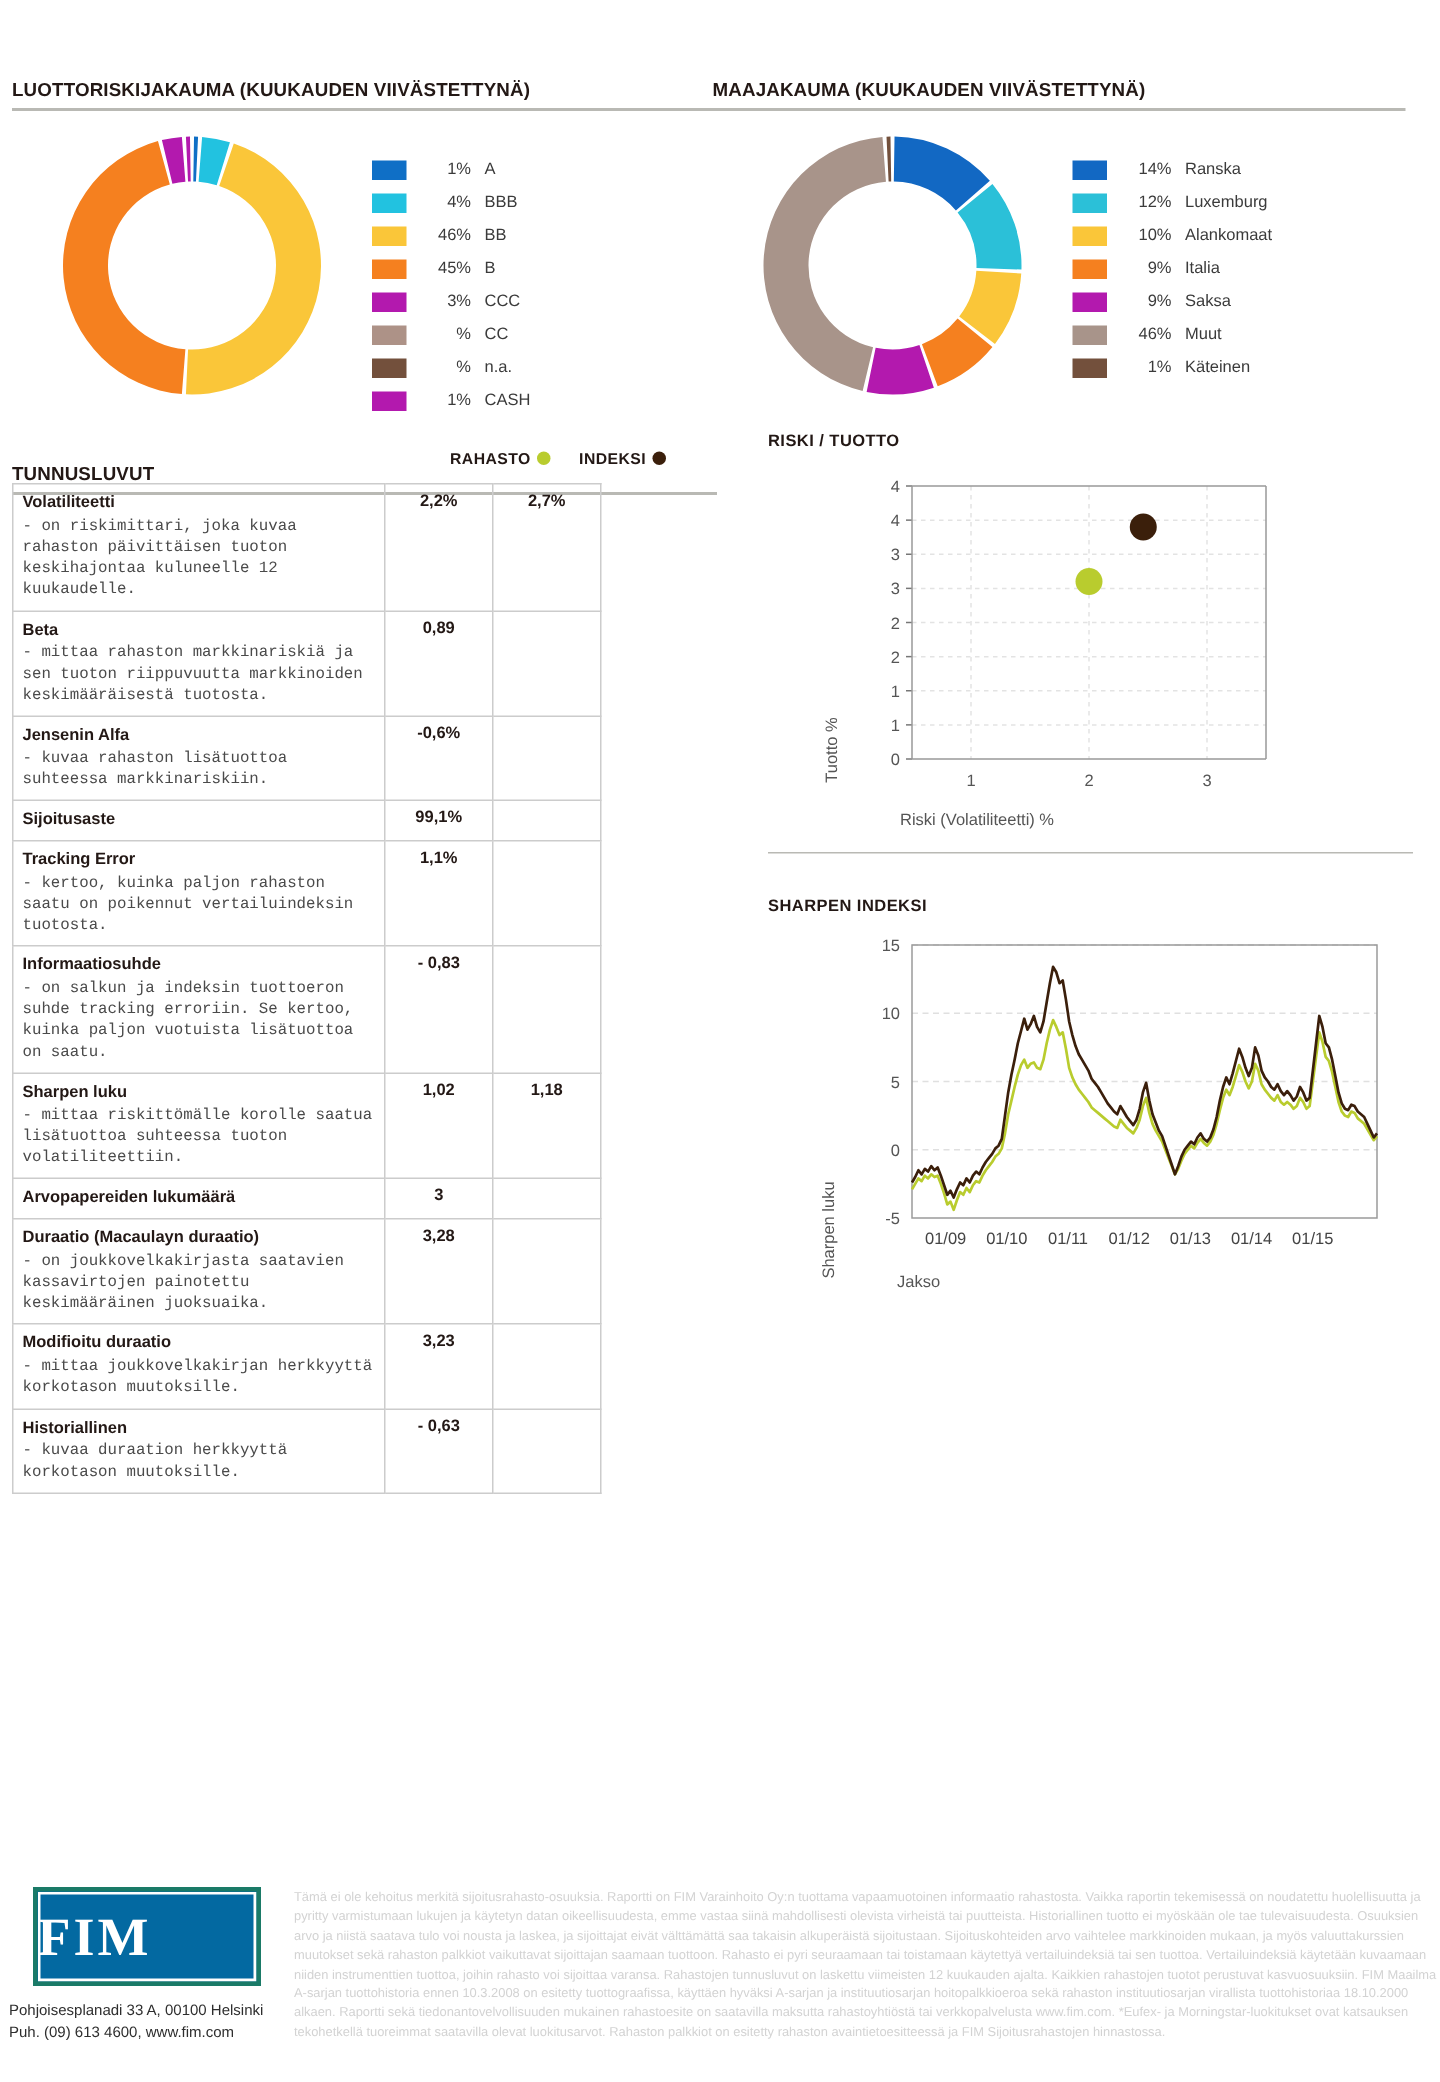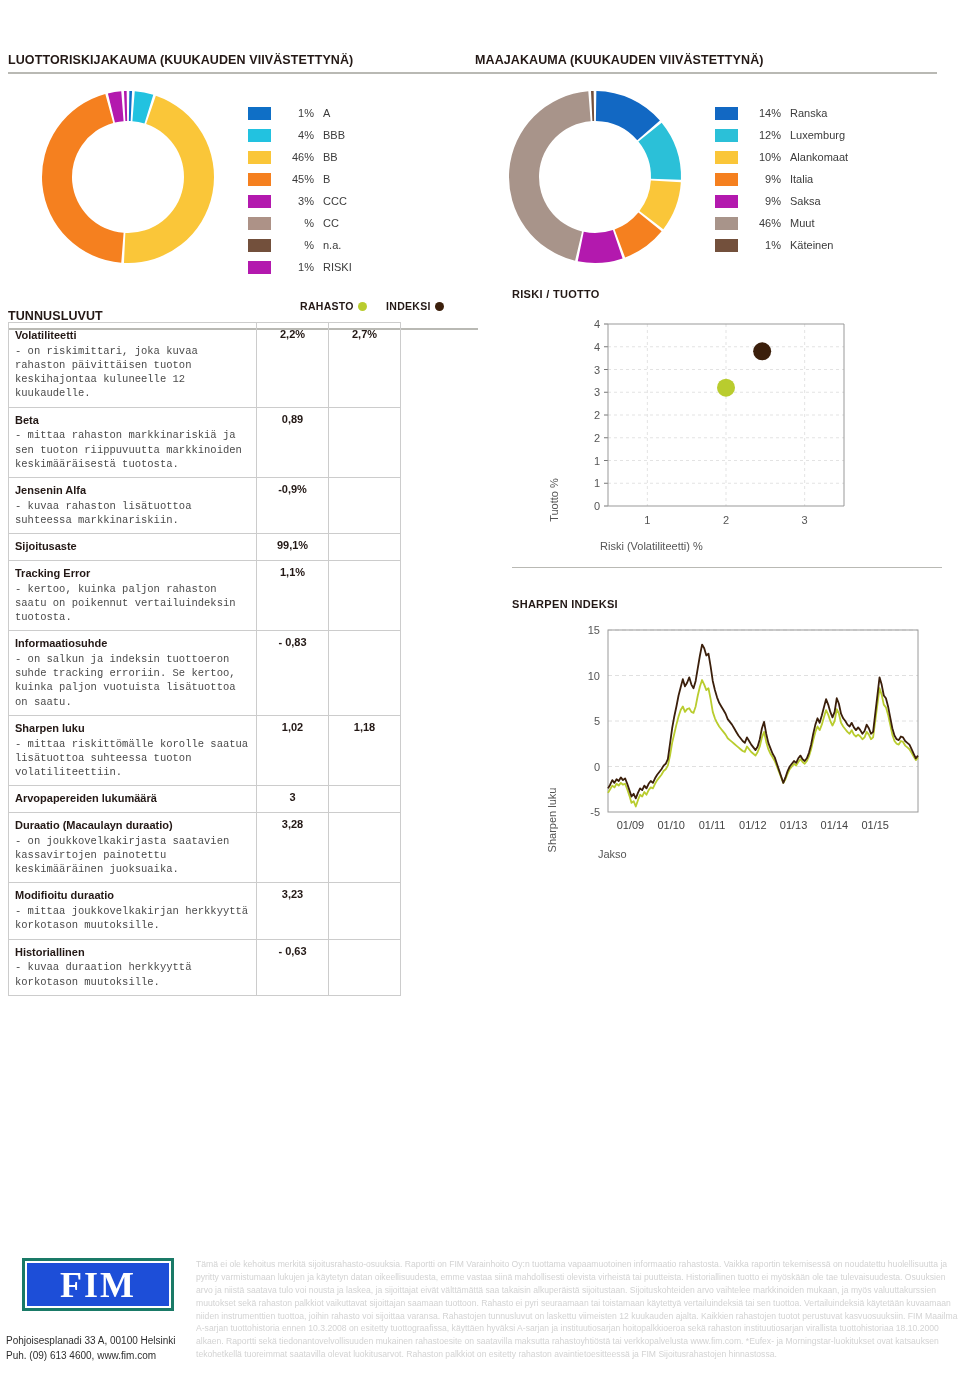--- a/index.html
+++ b/index.html
@@ -49,22 +49,22 @@
 
   
   #riski-panel { left:512px; top:288px; width:440px; }
   #sharpe-panel { left:512px; top:598px; width:440px; }
   .chart-title { font-weight:bold; font-size:11px; color:#231815; letter-spacing:.3px; }
   .chart-underline { border-bottom:1.5px solid #b9b9b4; margin-top:4px; }
 
   
   #footer { position:absolute; left:0; top:1236px; width:960px; height:152px; }
   .fim-logo {
-    width:152px; height:53px; background:#1d4ed8;
-    display:flex; align-items:center; justify-content:center;
+    width:152px; height:66px; background:#0369a1;
+    display:flex; align-items:center; justify-content:flex-start;
     border:3px solid #1a7a67; box-shadow:inset 0 0 0 2px #ffffff;
   }
   .fim-logo span { color:#ffffff; font-family:"Liberation Serif", serif;
                    font-size:36px; font-weight:bold; letter-spacing:2px; }
   .addr { font-size:10px; color:#2e2e2e; line-height:1.45; margin-top:8px; }
   .disclaimer { font-size:8.6px; color:#d3d3d3; line-height:1.5; width:762px; }
 </style>
 </head>
 <body>
 
@@ -115,21 +115,21 @@
           <span class="legend-label">CC</span>
         </div>
         <div class="legend-item">
           <span class="swatch" style="background: rgb(115, 80, 60);"></span>
           <span class="legend-pct">%</span>
           <span class="legend-label">n.a.</span>
         </div>
         <div class="legend-item">
           <span class="swatch" style="background: rgb(179, 25, 174);"></span>
           <span class="legend-pct">1%</span>
-          <span class="legend-label">RISKI</span>
+          <span class="legend-label">CASH</span>
         </div>
       </div>
   </div>
 </div>
 
 <div class="panel" id="country-panel" style="left:475px; top:6px; width:462px;">
   <div class="sec-title sec-rule">MAAJAKAUMA (KUUKAUDEN VIIVÄSTETTYNÄ)</div>
   <div class="donut-row">
     <div class="donut-wrap">
       <svg width="215" height="200" viewBox="0 0 215 200">
@@ -210,21 +210,21 @@
             <div class="kpi-text">- mittaa rahaston markkinariskiä ja sen tuoton riippuvuutta markkinoiden keskimääräisestä tuotosta.</div>
           </td>
           <td class="kpi-v1">0,89</td>
           <td class="kpi-v2"></td>
         </tr>
         <tr>
           <td class="kpi-desc">
             <div class="kpi-name">Jensenin Alfa</div>
             <div class="kpi-text">- kuvaa rahaston lisätuottoa suhteessa markkinariskiin.</div>
           </td>
-          <td class="kpi-v1">-0,9%</td>
+          <td class="kpi-v1">-0,6%</td>
           <td class="kpi-v2"></td>
         </tr>
         <tr>
           <td class="kpi-desc">
             <div class="kpi-name">Sijoitusaste</div>
           </td>
           <td class="kpi-v1">99,1%</td>
           <td class="kpi-v2"></td>
         </tr>
         <tr>

